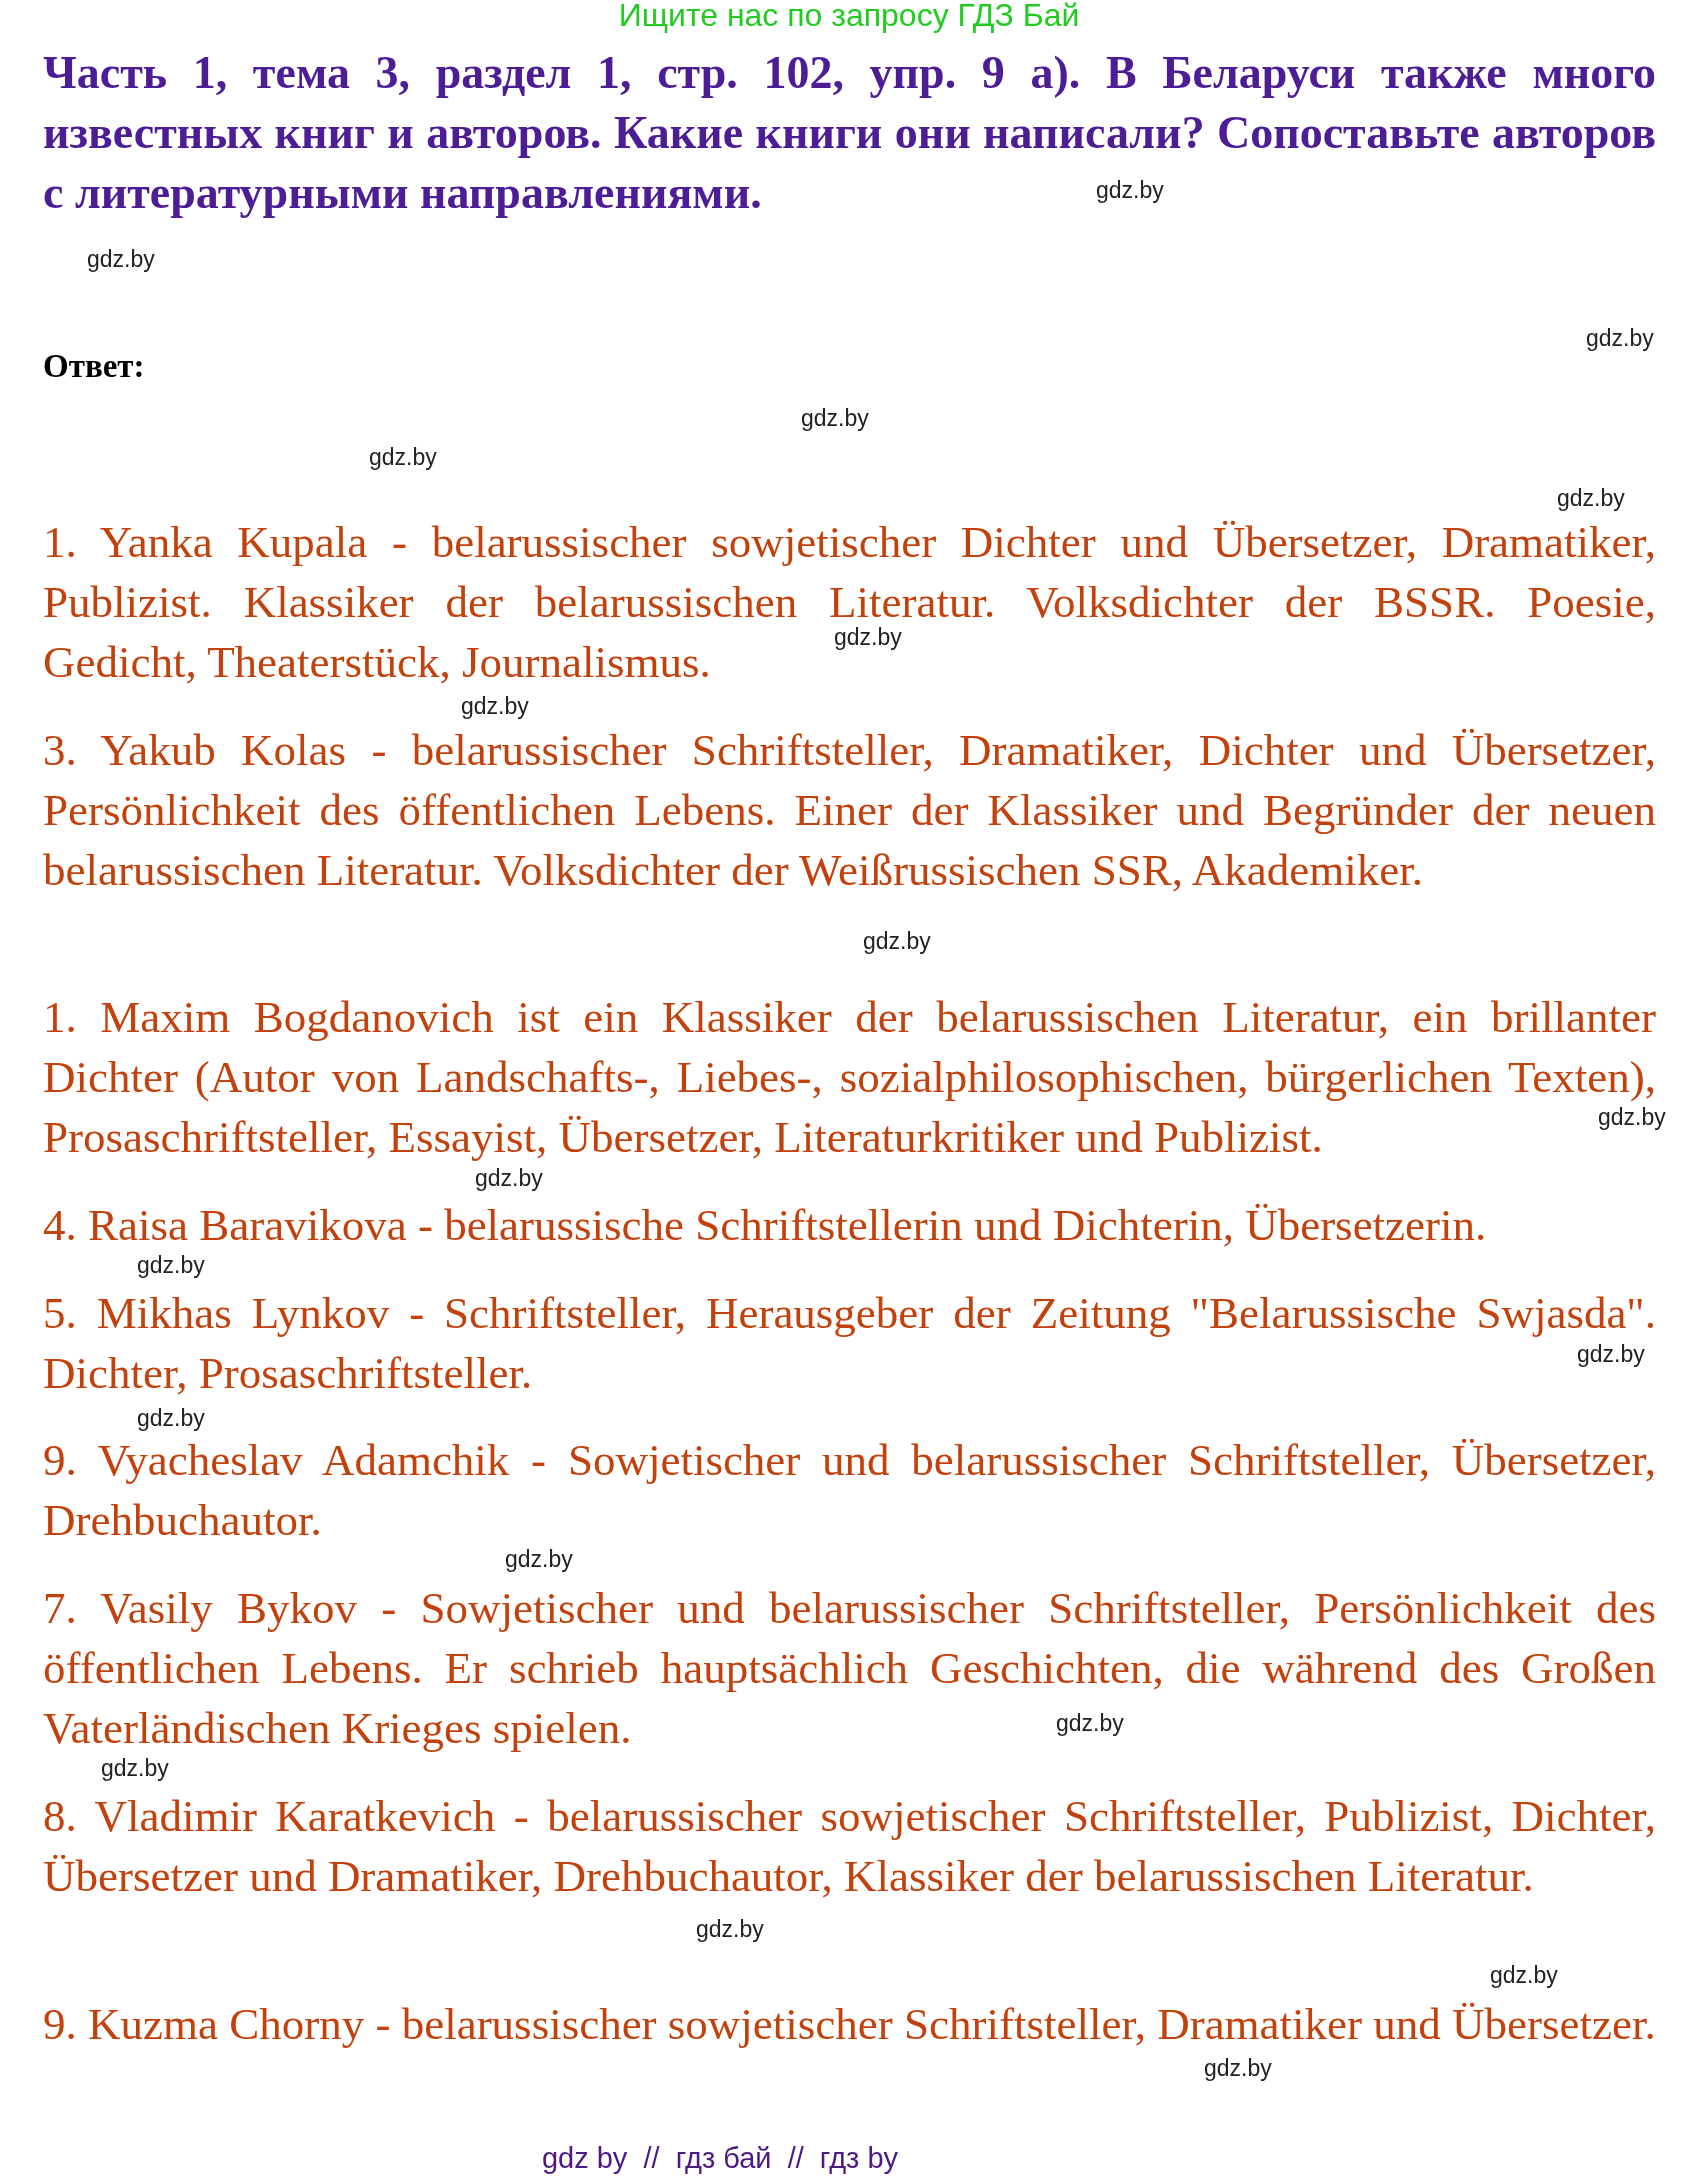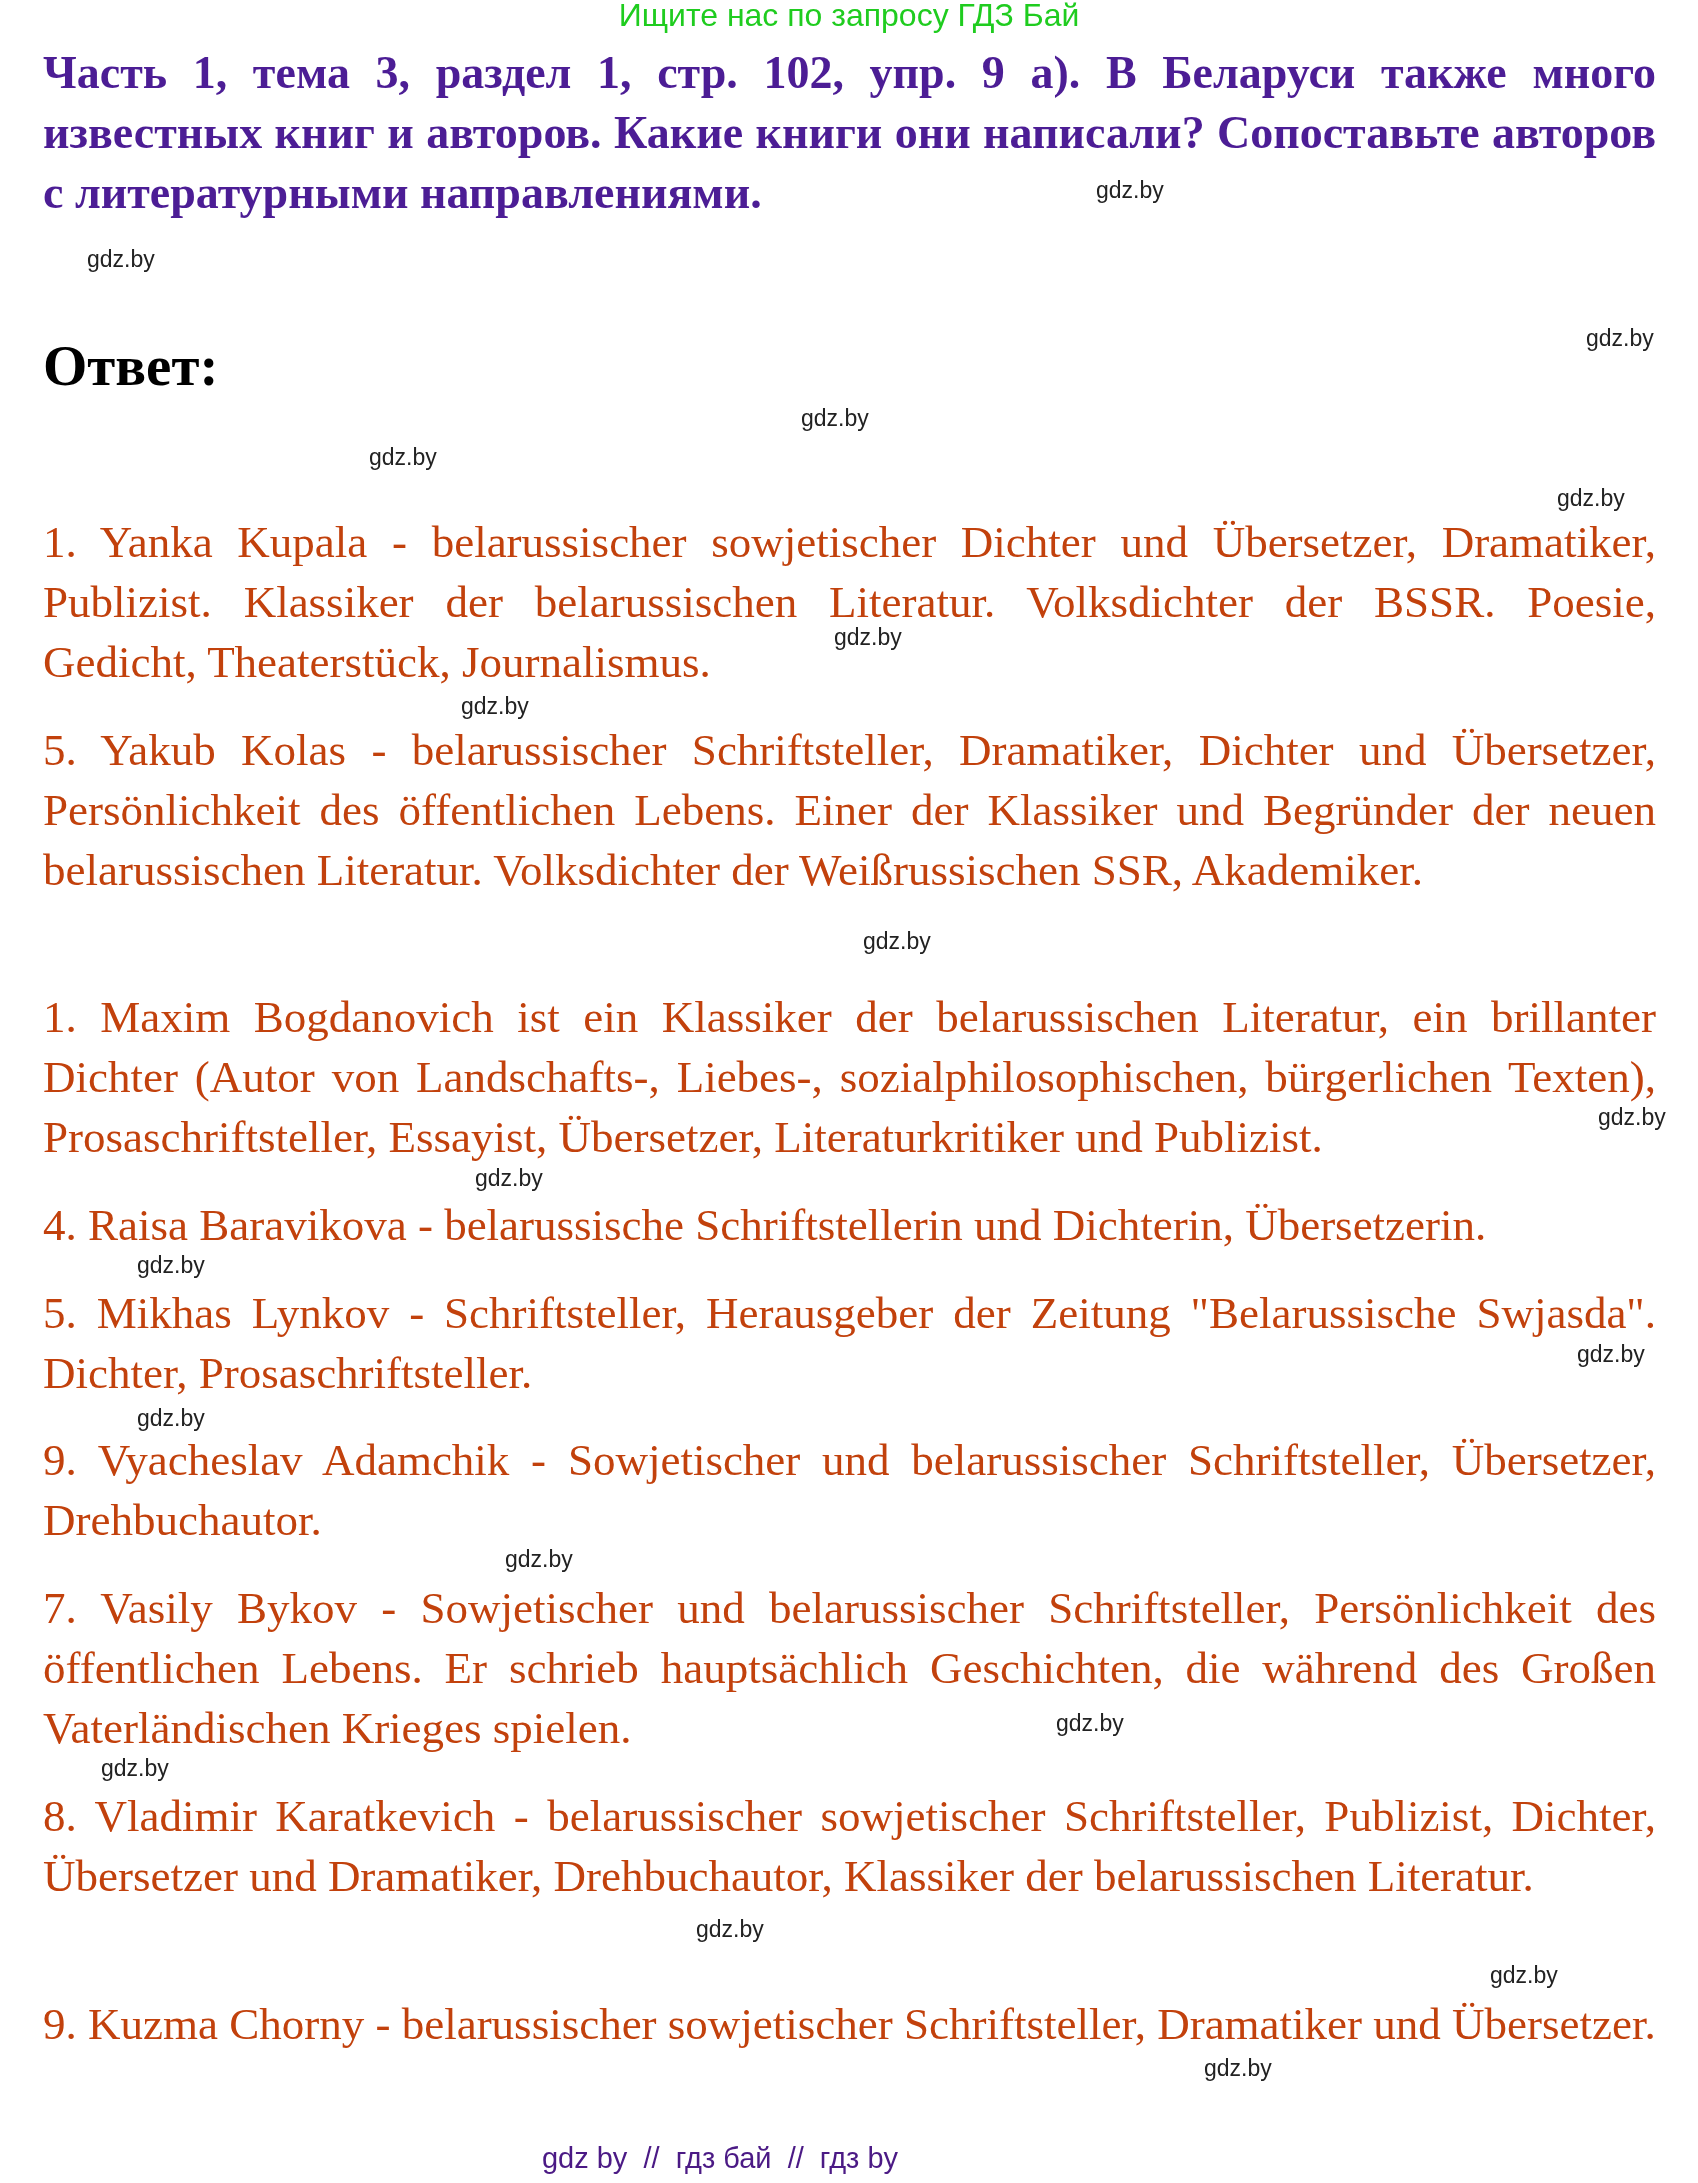--- a/index.html
+++ b/index.html
@@ -11,21 +11,21 @@
   }
   .question {
     position: absolute; left: 43px; top: 43px; width: 1613px;
     font-family: "Liberation Serif", serif; font-weight: bold;
     font-size: 46px; line-height: 60px; color: #4c1d95;
     text-align: justify; text-align-last: left;
   }
   .answer-label {
     position: absolute; left: 43px; top: 336px;
     font-family: "Liberation Serif", serif; font-weight: bold;
-    font-size: 57px; line-height: 60px; color: #000;
+    font-size: 33px; line-height: 60px; color: #000;
   }
   .item {
     position: absolute; left: 43px; width: 1613px;
     font-family: "Liberation Serif", serif; font-size: 45px; line-height: 60px; color: #c2410c;
     text-align: justify; text-align-last: left;
   }
   .wm {
     position: absolute;
     font-family: "Liberation Sans", sans-serif; font-size: 23px; line-height: 26.6px;
     color: #222; white-space: nowrap;
@@ -40,21 +40,21 @@
 </head>
 <body>
 
 <div class="top-banner">Ищите нас по запросу ГДЗ Бай</div>
 
 <div class="question">Часть 1, тема 3, раздел 1, стр. 102, упр. 9 а). В Беларуси также много известных книг и авторов. Какие книги они написали? Сопоставьте авторов с литературными направлениями.</div>
 
 <div class="answer-label">Ответ:</div>
 
 <div class="item" style="top:512px">1. Yanka Kupala - belarussischer sowjetischer Dichter und Übersetzer, Dramatiker, Publizist. Klassiker der belarussischen Literatur. Volksdichter der BSSR. Poesie, Gedicht, Theaterstück, Journalismus.</div>
-<div class="item" style="top:720px">5. Yakub Kolas - belarussischer Schriftsteller, Dramatiker, Dichter und Übersetzer, Persönlichkeit des öffentlichen Lebens. Einer der Klassiker und Begründer der neuen belarussischen Literatur. Volksdichter der Weißrussischen SSR, Akademiker.</div>
+<div class="item" style="top:720px">3. Yakub Kolas - belarussischer Schriftsteller, Dramatiker, Dichter und Übersetzer, Persönlichkeit des öffentlichen Lebens. Einer der Klassiker und Begründer der neuen belarussischen Literatur. Volksdichter der Weißrussischen SSR, Akademiker.</div>
 <div class="item" style="top:987px">1. Maxim Bogdanovich ist ein Klassiker der belarussischen Literatur, ein brillanter Dichter (Autor von Landschafts-, Liebes-, sozialphilosophischen, bürgerlichen Texten), Prosaschriftsteller, Essayist, Übersetzer, Literaturkritiker und Publizist.</div>
 <div class="item" style="top:1195px">4. Raisa Baravikova - belarussische Schriftstellerin und Dichterin, Übersetzerin.</div>
 <div class="item" style="top:1283px">5. Mikhas Lynkov - Schriftsteller, Herausgeber der Zeitung "Belarussische Swjasda". Dichter, Prosaschriftsteller.</div>
 <div class="item" style="top:1430px">9. Vyacheslav Adamchik - Sowjetischer und belarussischer Schriftsteller, Übersetzer, Drehbuchautor.</div>
 <div class="item" style="top:1578px">7. Vasily Bykov - Sowjetischer und belarussischer Schriftsteller, Persönlichkeit des öffentlichen Lebens. Er schrieb hauptsächlich Geschichten, die während des Großen Vaterländischen Krieges spielen.</div>
 <div class="item" style="top:1786px">8. Vladimir Karatkevich - belarussischer sowjetischer Schriftsteller, Publizist, Dichter, Übersetzer und Dramatiker, Drehbuchautor, Klassiker der belarussischen Literatur.</div>
 <div class="item" style="top:1994px">9. Kuzma Chorny - belarussischer sowjetischer Schriftsteller, Dramatiker und Übersetzer.</div>
 
 <div class="wm" style="left:1096px;top:177px">gdz.by</div>
 <div class="wm" style="left:87px;top:246px">gdz.by</div>

